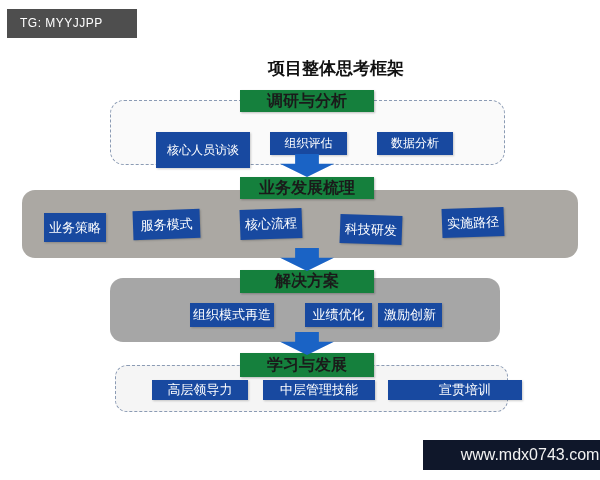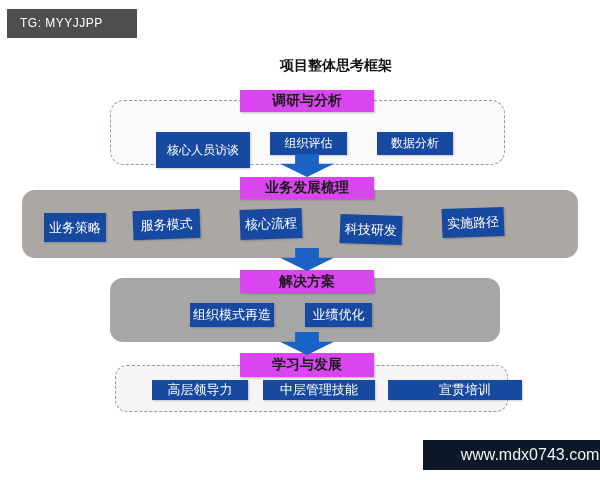--- a/index.html
+++ b/index.html
@@ -12,31 +12,31 @@
     background:#4e4e4e;color:#ffffff;font-size:12px;line-height:29px;
     padding-left:13px;box-sizing:border-box;letter-spacing:0.5px;
   }
   .site-bar{
     position:absolute;left:423px;top:440px;width:214px;height:30px;
     background:#0f172a;color:#f2f2f2;font-size:16px;line-height:30px;
     text-align:center;
   }
   .title{
     position:absolute;left:266px;top:57px;width:140px;
-    font-size:14px;font-weight:bold;color:#111111;text-align:center;
+    font-size:17px;font-weight:bold;color:#111111;text-align:center;
     white-space:nowrap;
   }
   .panel{position:absolute;box-sizing:border-box;}
   .panel.dashed{
     border:1px dashed #8b9bb4;border-radius:14px;background:#fafafa;
   }
   .panel.gray{border-radius:13px;}
   .yhdr{
     position:absolute;left:240px;width:134px;height:22px;
-    background:#d946ef;color:#1a1a1a;font-size:14px;font-weight:bold;
+    background:#15803d;color:#1a1a1a;font-size:16px;font-weight:bold;
     display:flex;align-items:center;justify-content:center;
     box-shadow:1px 1px 2px rgba(0,0,0,0.25);z-index:4;white-space:nowrap;
   }
   .bbox{
     position:absolute;background:#1849a0;color:#ffffff;
     display:flex;align-items:center;justify-content:center;
     font-size:12px;white-space:nowrap;z-index:3;
     box-shadow:1px 1px 2px rgba(0,0,0,0.2);
   }
   .bbox.lg{font-size:13px;}
@@ -69,20 +69,21 @@
   <div class="bbox lg" style="left:240px;top:209px;width:62px;height:30px;transform:rotate(-2deg);">核心流程</div>
   <div class="bbox lg" style="left:340px;top:215px;width:62px;height:29px;transform:rotate(2deg);">科技研发</div>
   <div class="bbox lg" style="left:442px;top:208px;width:62px;height:29px;transform:rotate(-2deg);">实施路径</div>
 
   <div class="arrow" style="left:280px;top:248px;"></div>
 
   <div class="panel gray" style="left:110px;top:278px;width:390px;height:64px;background:#a6a6a6;"></div>
   <div class="yhdr" style="top:270px;height:23px;">解决方案</div>
   <div class="bbox lg" style="left:190px;top:303px;width:84px;height:24px;">组织模式再造</div>
   <div class="bbox lg" style="left:305px;top:303px;width:67px;height:24px;">业绩优化</div>
+  <div class="bbox lg" style="left:378px;top:303px;width:64px;height:24px;">激励创新</div>
 
   <div class="arrow" style="left:280px;top:332px;"></div>
 
   <div class="panel dashed" style="left:115px;top:365px;width:393px;height:47px;background:#f5f5f5;border-radius:12px;"></div>
   <div class="yhdr" style="top:353px;height:24px;">学习与发展</div>
   <div class="bbox lg" style="left:152px;top:380px;width:96px;height:20px;">高层领导力</div>
   <div class="bbox lg" style="left:263px;top:380px;width:112px;height:20px;">中层管理技能</div>
   <div class="bbox lg" style="left:388px;top:380px;width:114px;height:20px;padding-left:20px;">宣贯培训</div>
 
   <div class="site-bar">www.mdx0743.com</div>

